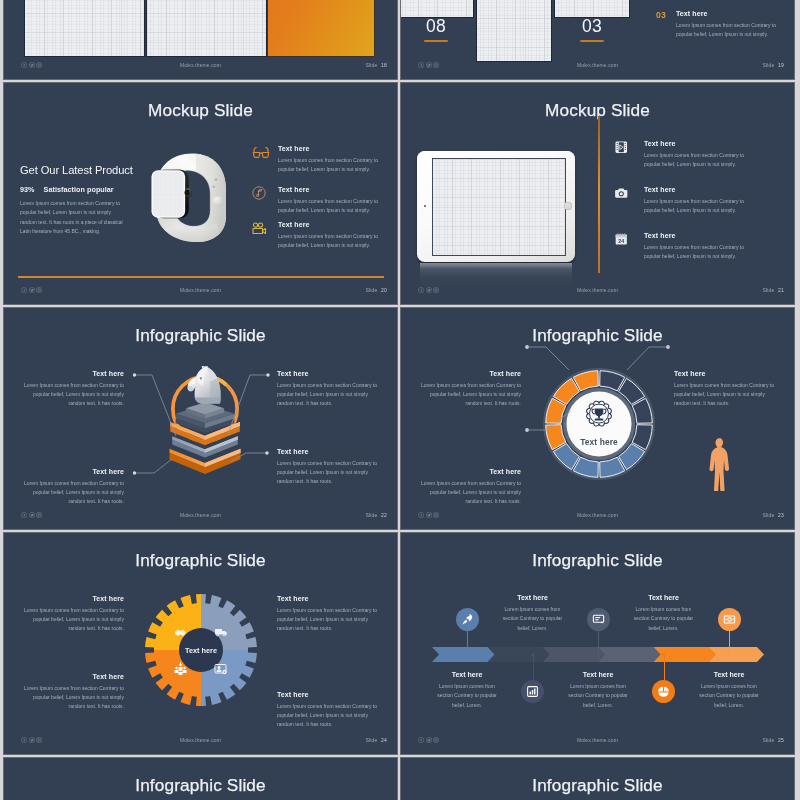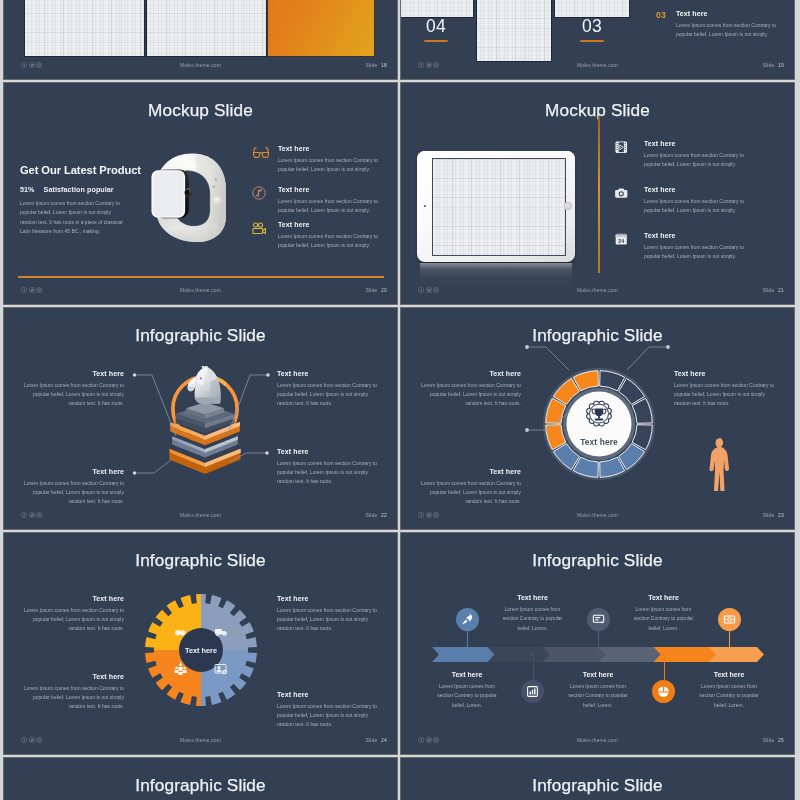--- a/index.html
+++ b/index.html
@@ -33,21 +33,21 @@
 .s19-wrap{position:absolute;left:0;top:0;width:393px;height:221px}
 .s19-s1{position:absolute;left:-2px;top:74px;width:74px;height:85px;box-shadow:0 0 0 1px rgba(28,36,50,.85)}
 .s19-s2{position:absolute;left:76px;top:74px;width:74px;height:129px;box-shadow:0 0 0 1px rgba(28,36,50,.85)}
 .s19-s3{position:absolute;left:154px;top:74px;width:74px;height:85px;box-shadow:0 0 0 1px rgba(28,36,50,.85)}
 .s19-n1,.s19-n2{position:absolute;top:159px;width:74px;text-align:center;color:#f4f6fa;font-size:17.5px;font-weight:500;letter-spacing:.3px;line-height:18px}
 .s19-n1{left:-2px}.s19-n2{left:154px}
 .s19-n1 i,.s19-n2 i{display:block;width:24px;height:2.4px;background:#c8791c;margin:4.5px auto 0;border-radius:1.2px}
 .s19-item{position:absolute;left:255px;top:152px;width:135px;display:flex}
 
 .s20-left{position:absolute;left:16px;top:81px;width:112px}
-.s20-h{color:#f3f6fa;font-size:11.2px;font-weight:700;letter-spacing:-.1px;white-space:nowrap}
+.s20-h{color:#f3f6fa;font-size:11.2px;font-weight:400;letter-spacing:-.1px;white-space:nowrap}
 .s20-sub{margin-top:9px;color:#eef1f6;font-size:7.2px;font-weight:700;letter-spacing:.05px;white-space:nowrap}
 .s20-sub2{margin-left:7px}
 .s20-body{margin-top:5px;width:106px}
 .s20-watch{position:absolute;left:141px;top:64px;width:86px;height:104px}
 .s20-rule{position:absolute;left:14px;right:13px;bottom:26px;height:1.6px;background:#dd8a24;opacity:.95}
 .s20-f1{left:248px;top:62px;width:140px}
 .s20-f2{left:248px;top:103px;width:140px}
 .s20-f3{left:248px;top:138px;width:140px}
 .s20-f1 .ic,.s20-f2 .ic,.s20-f3 .ic{width:26px}
 .s20-f1 .tx,.s20-f2 .tx,.s20-f3 .tx{width:112px}
@@ -140,21 +140,21 @@
     </div>
     <div class="ftext">Molex.theme.com</div>
     <div class="fnum"><span>Slide</span><i>18</i></div>
   </div>
 
   <div class="slide">
     <div class="s19-wrap">
       <div class="gp s19-s1"></div>
       <div class="gp s19-s2"></div>
       <div class="gp s19-s3"></div>
-      <div class="s19-n1"><span>04</span><i></i></div>
+      <div class="s19-n1"><span>08</span><i></i></div>
       <div class="s19-n2"><span>03</span><i></i></div>
     </div>
 
     <div class="s19-item">
       <div class="s19-inum">03</div>
       <div class="s19-ibody">
         <div class="h4">Text here</div>
         <p class="p">Lorem Ipsum comes from section Contrary to popular belief, Lorem Ipsum is not simply.</p>
       </div>
     </div>
@@ -186,21 +186,21 @@
 </div>
 
 <div class="row">
 
   <div class="slide">
     <div class="title">Mockup Slide</div>
 
     <div class="s20-left">
       <div class="s20-h">Get Our Latest Product</div>
       <div class="s20-sub">
-        <span>51%</span>
+        <span>93%</span>
         <span class="s20-sub2">Satisfaction popular</span>
       </div>
       <p class="p s20-body">Lorem Ipsum comes from section Contrary to popular belief, Lorem Ipsum is not simply random text. It has roots in a piece of classical Latin literature from 45 BC., making.</p>
     </div>
 
     <div class="s20-watch">
       <svg width="86" height="104" viewBox="0 8 240 264">
         <defs>
           <linearGradient id="bandTop" x1=".15" y1="1" x2=".75" y2="0">
             <stop offset="0" stop-color="#c9cac6"></stop>

